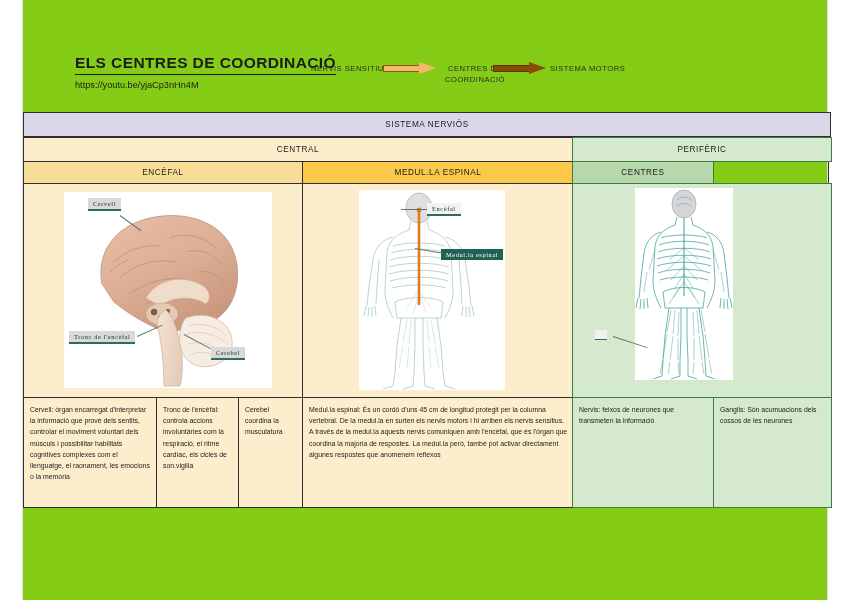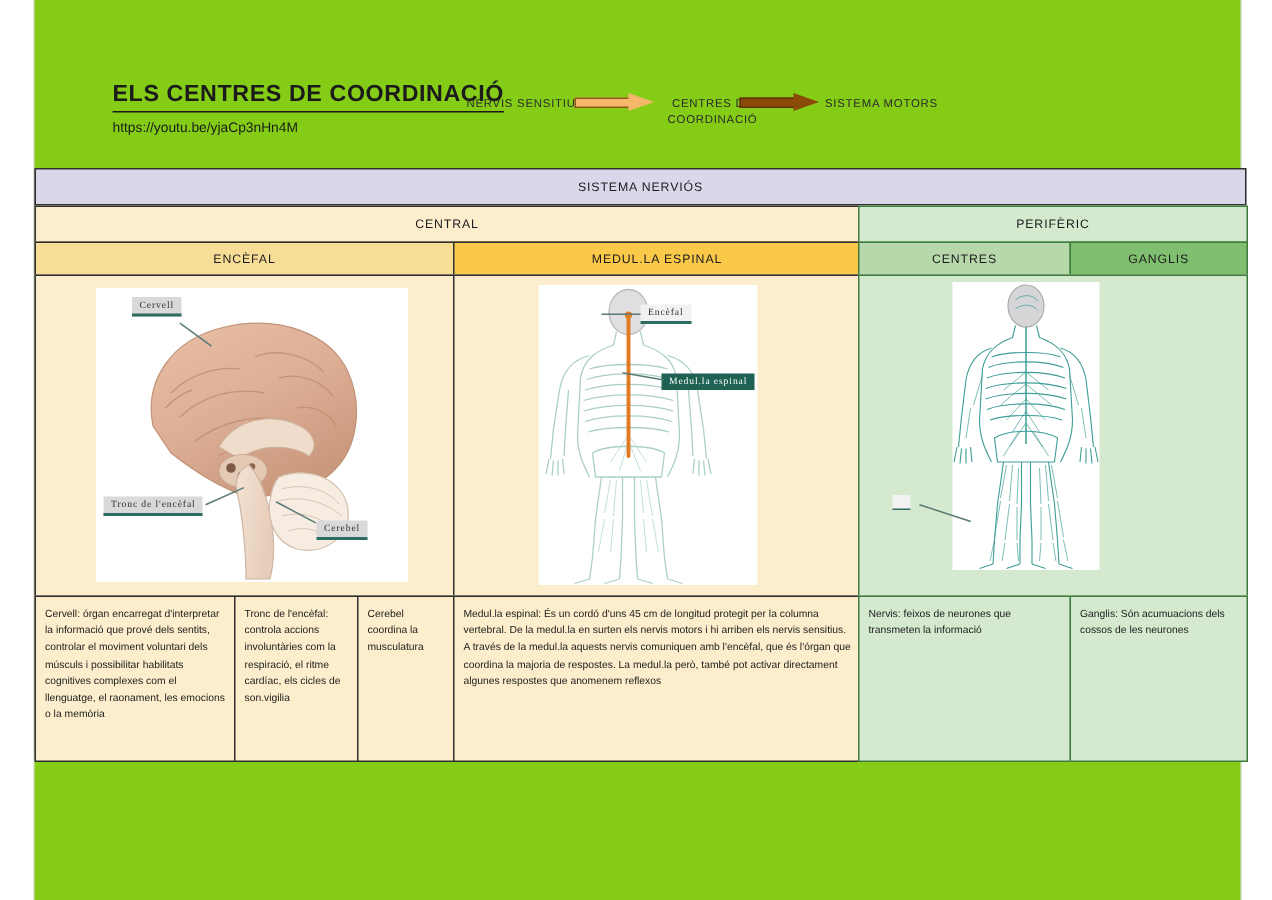--- a/index.html
+++ b/index.html
@@ -149,21 +149,20 @@
   <div id="table">
 
     <div class="cell" id="r-sistema">SISTEMA NERVIÓS</div>
 
     <div class="cell" id="r-central">CENTRAL</div>
     <div class="cell green-dark" id="r-periferic">PERIFÈRIC</div>
 
     <div class="cell" id="r-encefal">ENCÈFAL</div>
     <div class="cell" id="r-medulla">MEDUL.LA ESPINAL</div>
     <div class="cell green-dark" id="r-nervis">CENTRES</div>
-    <div class="cell green-dark" id="r-ganglis">GANGLIS</div>
 
     <div class="cell" id="img-encefal">
       <div class="white-panel" style="left:40px; top:8px; width:208px; height:196px;">
         <svg width="208" height="196" viewBox="0 0 208 196">
           <defs>
             <linearGradient id="gCortex" x1="0" y1="0" x2="0.6" y2="1">
               <stop offset="0%" stop-color="#e8bfa6"></stop>
               <stop offset="55%" stop-color="#dcae95"></stop>
               <stop offset="100%" stop-color="#c9977c"></stop>
             </linearGradient>

